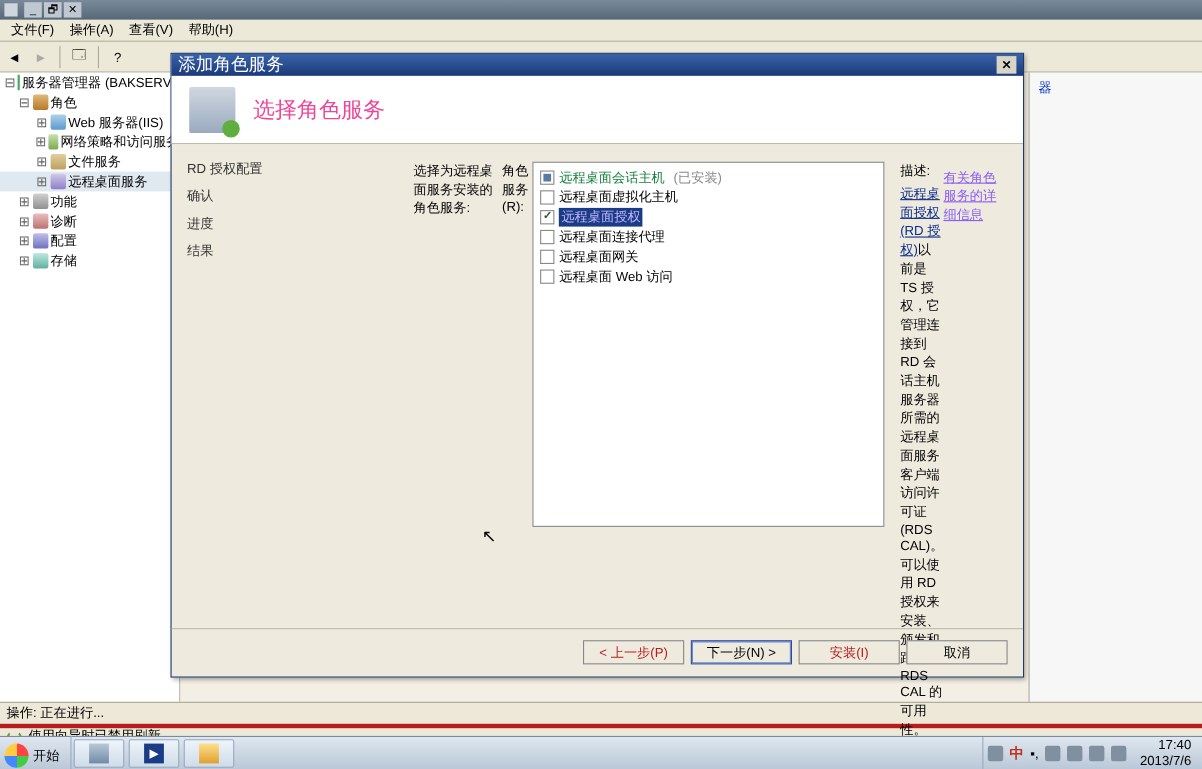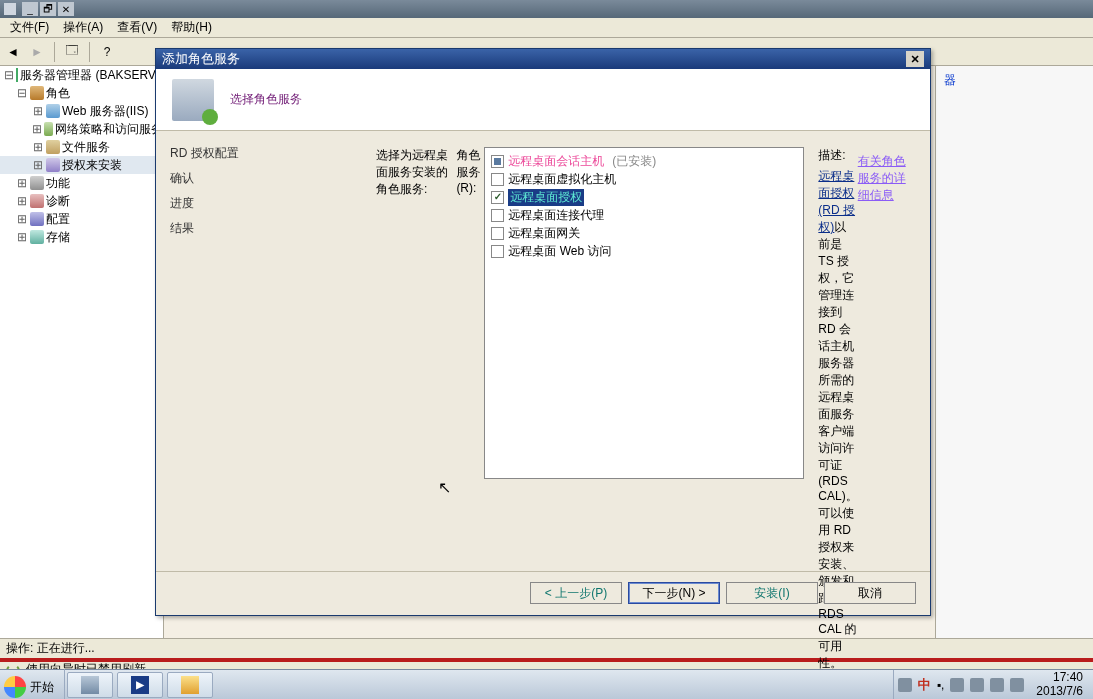--- a/index.html
+++ b/index.html
@@ -43,56 +43,56 @@
 .action-pane .ap-item { padding:6px 8px; color:#0033cc; }
 
 .statusbar { height: 22px; background:#ece9d8; border-top:6px solid #b91c1c; display:flex; align-items:flex-end; padding:0 6px; gap:6px; }
 .statusbar .sb-ico { width:14px; height:14px; border:2px solid #6a9a3a; border-radius:50%; border-top-color:transparent; }
 
 .bottom-status { position:absolute; left:0; top:638px; width:1093px; height:20px; background:#ece9d8; border-top:1px solid #aca899; display:flex; align-items:center; padding:0 6px; }
 
 
 .wizard { position:absolute; left:155px; top:48px; width:776px; height:568px; background:#eeeade; border:1px solid #1a3a6e; box-shadow:2px 2px 4px rgba(0,0,0,.3); }
 .wiz-title { height:20px; background:linear-gradient(to bottom,#3a63a8,#1a3a7a); color:#fff; display:flex; align-items:center; padding:0 6px; }
-.wiz-title .wt-text { flex:1; font-size:13px; }
+.wiz-title .wt-text { flex:1; font-size:16px; }
 .wiz-title .wt-close { width:18px; height:16px; background:#d8d4c8; color:#000; display:flex; align-items:center; justify-content:center; font-weight:bold; font-size:11px; }
 
 .wiz-header { height:62px; background:#fff; display:flex; align-items:center; padding:0 16px; border-bottom:1px solid #c0bba8; }
 .wiz-header .wh-icon { width:42px; height:42px; background:linear-gradient(#d0d8e0,#9aaabf); border-radius:2px; margin-right:16px; position:relative; }
 .wiz-header .wh-icon::after{content:"";position:absolute;right:-4px;bottom:-4px;width:16px;height:16px;background:#5fae3e;border-radius:50%;}
-.wiz-header .wh-text { font-size:12px; color:#701a75; }
+.wiz-header .wh-text { font-size:20px; color:#ec4899; }
 
 .wiz-body { display:flex; height:440px; }
 .wiz-steps { width:210px; padding:10px 0; }
 .wiz-step { padding:4px 14px; color:#333; }
 .wiz-step.active { background:linear-gradient(to bottom,#3b64b0,#1a3c86); color:#fff; }
 
 .wiz-main { flex:1; padding:16px 18px 8px 10px; display:flex; flex-direction:row; }
 .wiz-instr { margin-bottom:6px; }
 .wiz-label { margin-bottom:4px; }
 .wiz-cols { display:flex; gap:14px; flex:1; min-height:0; }
 .wiz-list { width:320px; height:332px; border:1px solid #888; background:#fff; padding:4px 6px; }
 .wiz-list .li { display:flex; align-items:center; height:18px; gap:4px; }
 .wiz-list .cb { width:13px; height:13px; border:1px solid #888; background:#fff; display:flex; align-items:center; justify-content:center; font-size:10px; line-height:1; }
 .wiz-list .cb.mixed::before{content:"";width:7px;height:7px;background:#5a7aa0;}
 .wiz-list .cb.on::before{content:"✓";color:#2a5a2a;font-weight:bold;}
-.wiz-list .li.installed span.lbl { color:#ec4899; }
+.wiz-list .li.installed span.lbl { color:#15803d; }
 .wiz-list .li .installed-note { color:#888; margin-left:4px;}
-.wiz-list .li.selected span.lbl { background:#1a3c86; color:#5eead4; padding:0 2px; }
+.wiz-list .li.selected span.lbl { background:#1a3c86; color:#c4b5fd; padding:0 2px; }
 
 .wiz-desc { flex:1; font-size:12px; }
 .wiz-desc .d-title { margin-bottom:4px; }
 .wiz-desc a { color:#0b2e8a; text-decoration:underline; }
 
 .wiz-link { margin-top:6px; }
 .wiz-link a{ color:#8b5cf6; text-decoration:underline; }
 
 .wiz-buttons { padding:10px 14px; display:flex; justify-content:flex-end; gap:6px; border-top:1px solid #c0bba8; }
 .wiz-buttons button { min-width:92px; height:22px; background:#eeeade; border:1px solid #888; font-size:12px; }
-.wiz-buttons button:disabled { color:#0f766e; }
+.wiz-buttons button:disabled { color:#b91c1c; }
 .wiz-buttons button.default { border:1px solid #2a4aa0; box-shadow:inset 0 0 0 1px #6a8ad0; }
 
 
 .taskbar { position:absolute; left:0; bottom:0; width:1093px; height:30px; background:linear-gradient(to bottom,#dfe7ef,#bac8d8); border-top:1px solid #7a8aa0; display:flex; align-items:center; }
 .start-btn { height:32px; padding:5px 10px 0 4px; display:flex; align-items:center; gap:4px; border-right:1px solid #9aaac0; }
 .start-orb { width:22px; height:22px; border-radius:50%; background:conic-gradient(#f44 0 25%,#4c4 0 50%,#48f 0 75%,#fc4 0); }
 .task-item { width:46px; height:26px; margin:0 2px; background:linear-gradient(#eef4fa,#cfdce8); border:1px solid #9aaac0; border-radius:2px; display:flex; align-items:center; justify-content:center; }
 .task-item .ico{ width:18px; height:18px; }
 .ico-sm{ width:18px;height:18px;background:linear-gradient(#b7c7d7,#738ba5);}
 .ico-ps{ width:18px;height:18px;background:#1a3c86; color:#fff;display:flex;align-items:center;justify-content:center;font-size:10px;font-weight:bold;}
@@ -157,21 +157,21 @@
           <span>网络策略和访问服务</span>
         </div>
       <div class="trow" style="padding-left:32px">
           <span class="ind">⊞</span>
           <span class="ticon file"></span>
           <span>文件服务</span>
         </div>
       <div class="trow sel" style="padding-left:32px">
           <span class="ind">⊞</span>
           <span class="ticon rds"></span>
-          <span>授权来安装</span>
+          <span>远程桌面服务</span>
         </div>
       <div class="trow" style="padding-left:16px">
           <span class="ind">⊞</span>
           <span class="ticon feat"></span>
           <span>功能</span>
         </div>
       <div class="trow" style="padding-left:16px">
           <span class="ind">⊞</span>
           <span class="ticon diag"></span>
           <span>诊断</span>

